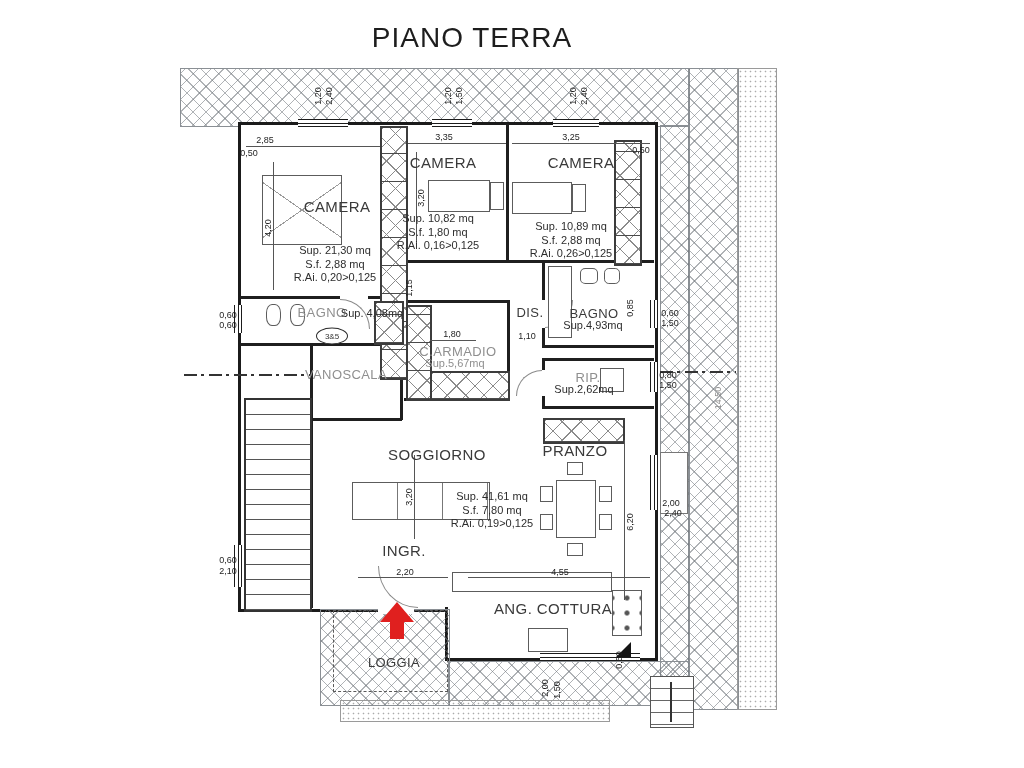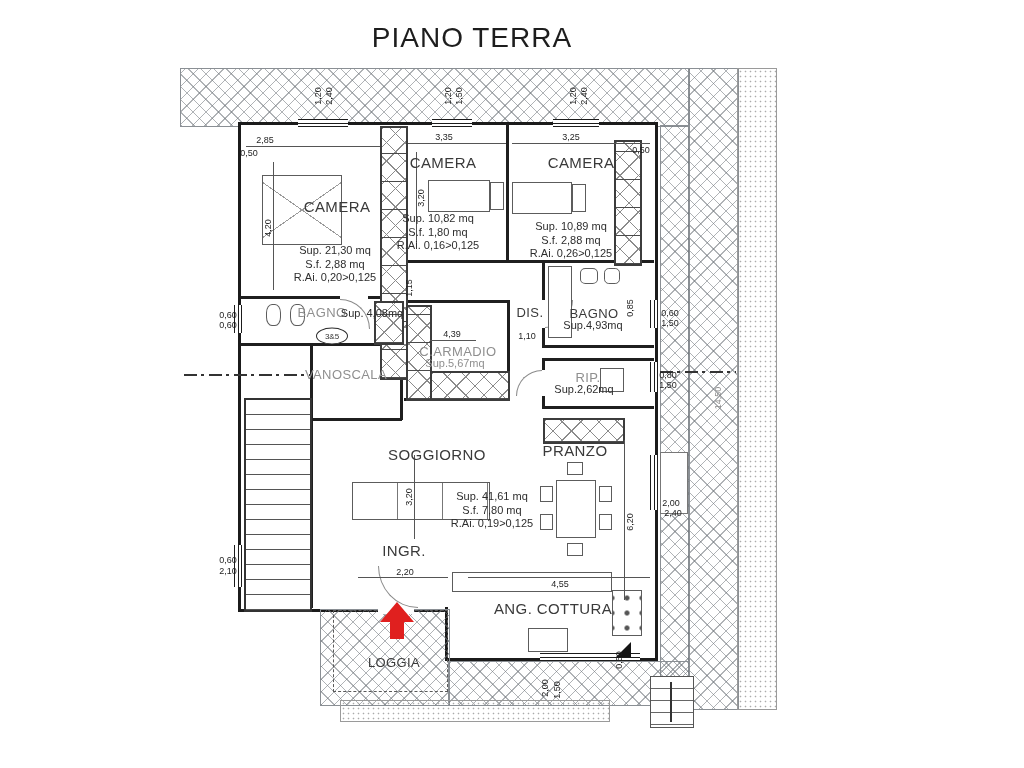--- a/index.html
+++ b/index.html
@@ -240,31 +240,31 @@
 <div class="dim rot" style="left:584px;top:96px">2,40</div>
 
 <div class="dim rot" style="left:268px;top:228px">4,20</div>
 <div class="dim" style="left:228px;top:315px">0,60</div>
 <div class="dim" style="left:228px;top:325px">0,60</div>
 <div class="dim" style="left:228px;top:560px">0,60</div>
 <div class="dim" style="left:228px;top:571px">2,10</div>
 
 <div class="dim rot" style="left:421px;top:198px">3,20</div>
 <div class="dim rot" style="left:409px;top:288px">1,15</div>
-<div class="dim" style="left:452px;top:334px">4,39</div>
+<div class="dim" style="left:452px;top:334px">1,80</div>
 <div class="dim" style="left:527px;top:336px">1,10</div>
 <div class="dim rot" style="left:630px;top:308px">0,85</div>
 
 <div class="dim" style="left:670px;top:313px">0,60</div>
 <div class="dim" style="left:670px;top:323px">1,50</div>
 <div class="dim" style="left:668px;top:375px">0,80</div>
 <div class="dim" style="left:668px;top:385px">1,50</div>
 <div class="dim rot gray" style="left:718px;top:398px">14,50</div>
 
 <div class="dim rot" style="left:409px;top:497px">3,20</div>
 <div class="dim rot" style="left:630px;top:522px">6,20</div>
 <div class="dim" style="left:405px;top:572px">2,20</div>
-<div class="dim" style="left:560px;top:584px">4,55</div>
+<div class="dim" style="left:560px;top:572px">4,55</div>
 <div class="dim rot" style="left:619px;top:660px">0,50</div>
 <div class="dim rot" style="left:545px;top:688px">2,00</div>
 <div class="dim rot" style="left:557px;top:690px">1,50</div>
 <div class="dim" style="left:671px;top:503px">2,00</div>
 <div class="dim" style="left:673px;top:513px">2,40</div>
 
 </body></html>

